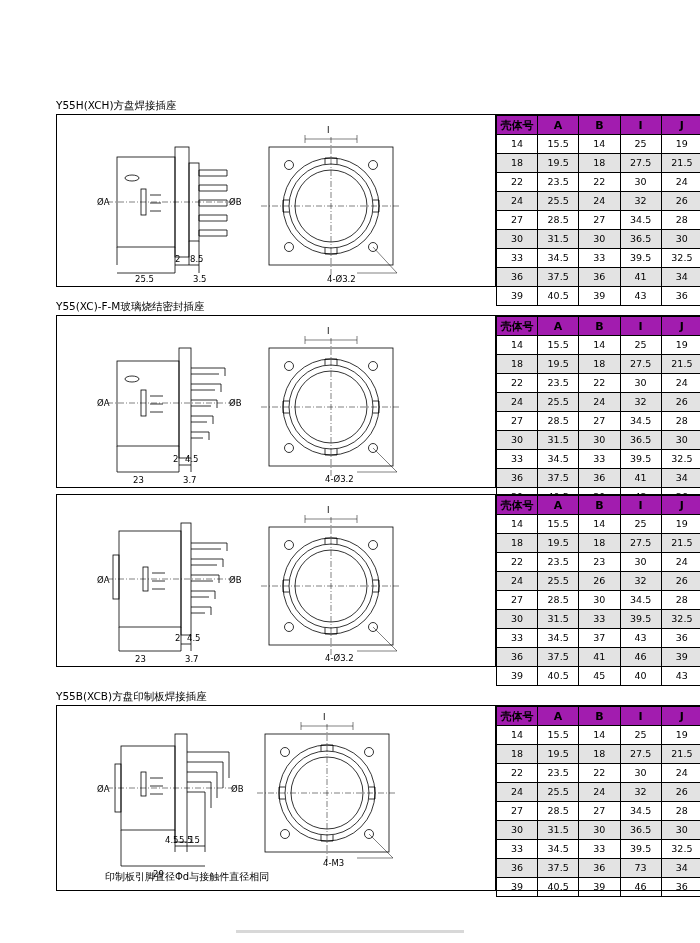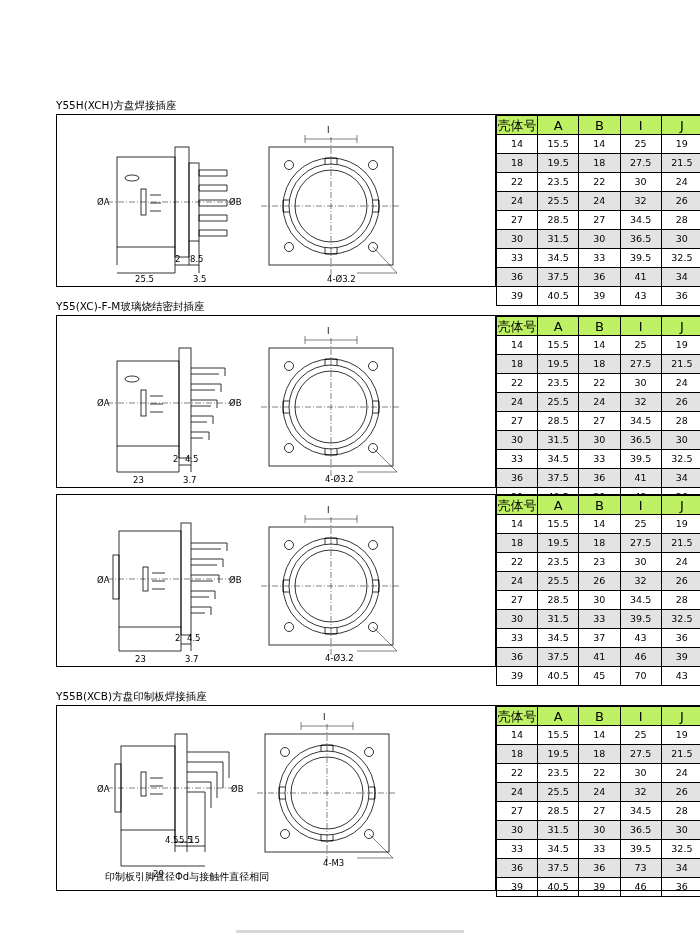--- a/index.html
+++ b/index.html
@@ -78,23 +78,23 @@
   table.spec th, table.spec td {
     border: 1px solid #000;
     font-size: 9.5px;
     text-align: center;
     padding: 0;
     font-weight: normal;
     line-height: 1;
     height: 18px;
   }
   table.spec th {
-    font-weight: normal;
-    font-size: 13px;
-    background: #bef264;
+    font-weight: bold;
+    font-size: 11px;
+    background: #a21caf;
   }
   table.spec tr.shaded td {
     background: #e3e3e3;
   }
   table.spec td:first-child, table.spec th:first-child { width: 40px; }
 
   
   .drawing svg { display: block; }
 
   
@@ -566,21 +566,21 @@
                 <td>36</td>
                 <td>37.5</td>
                 <td>41</td>
                 <td>46</td>
                 <td>39</td>
               </tr>
               <tr>
                 <td>39</td>
                 <td>40.5</td>
                 <td>45</td>
-                <td>70</td>
+                <td>40</td>
                 <td>43</td>
               </tr>
             </tbody>
         </table>
       </div>
     </div>
   </div>
 
   <div class="section" style="top:689px;">
     <div class="section-caption">Y55B(XCB)方盘印制板焊接插座</div>

